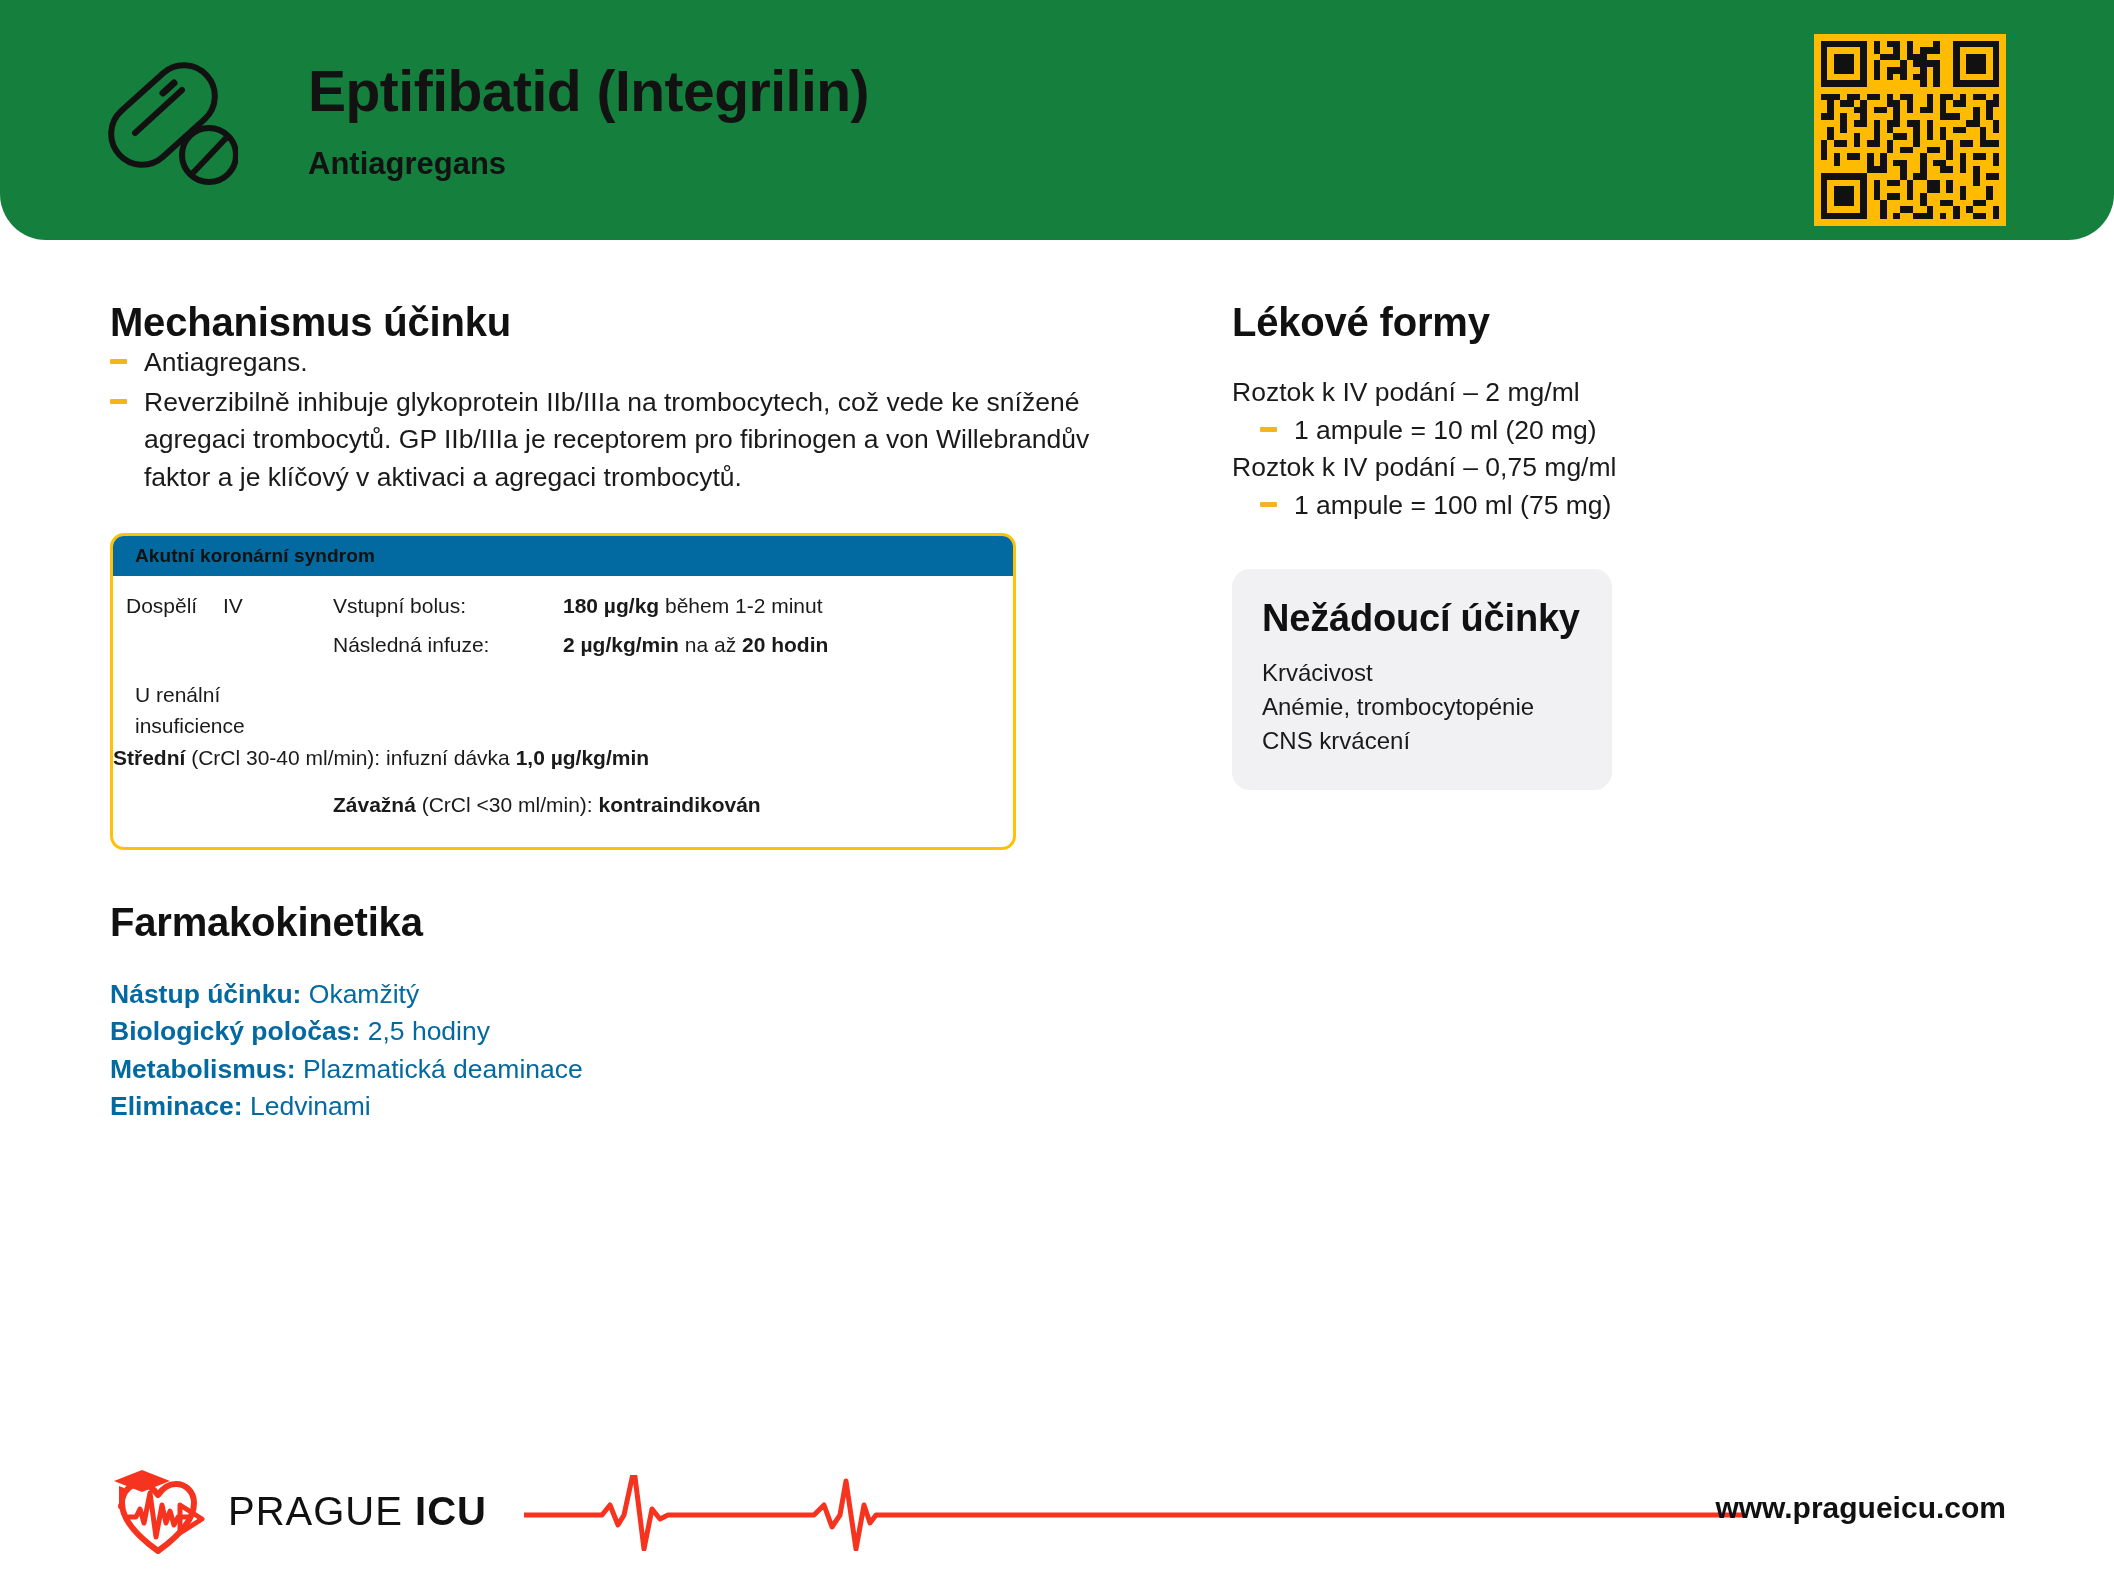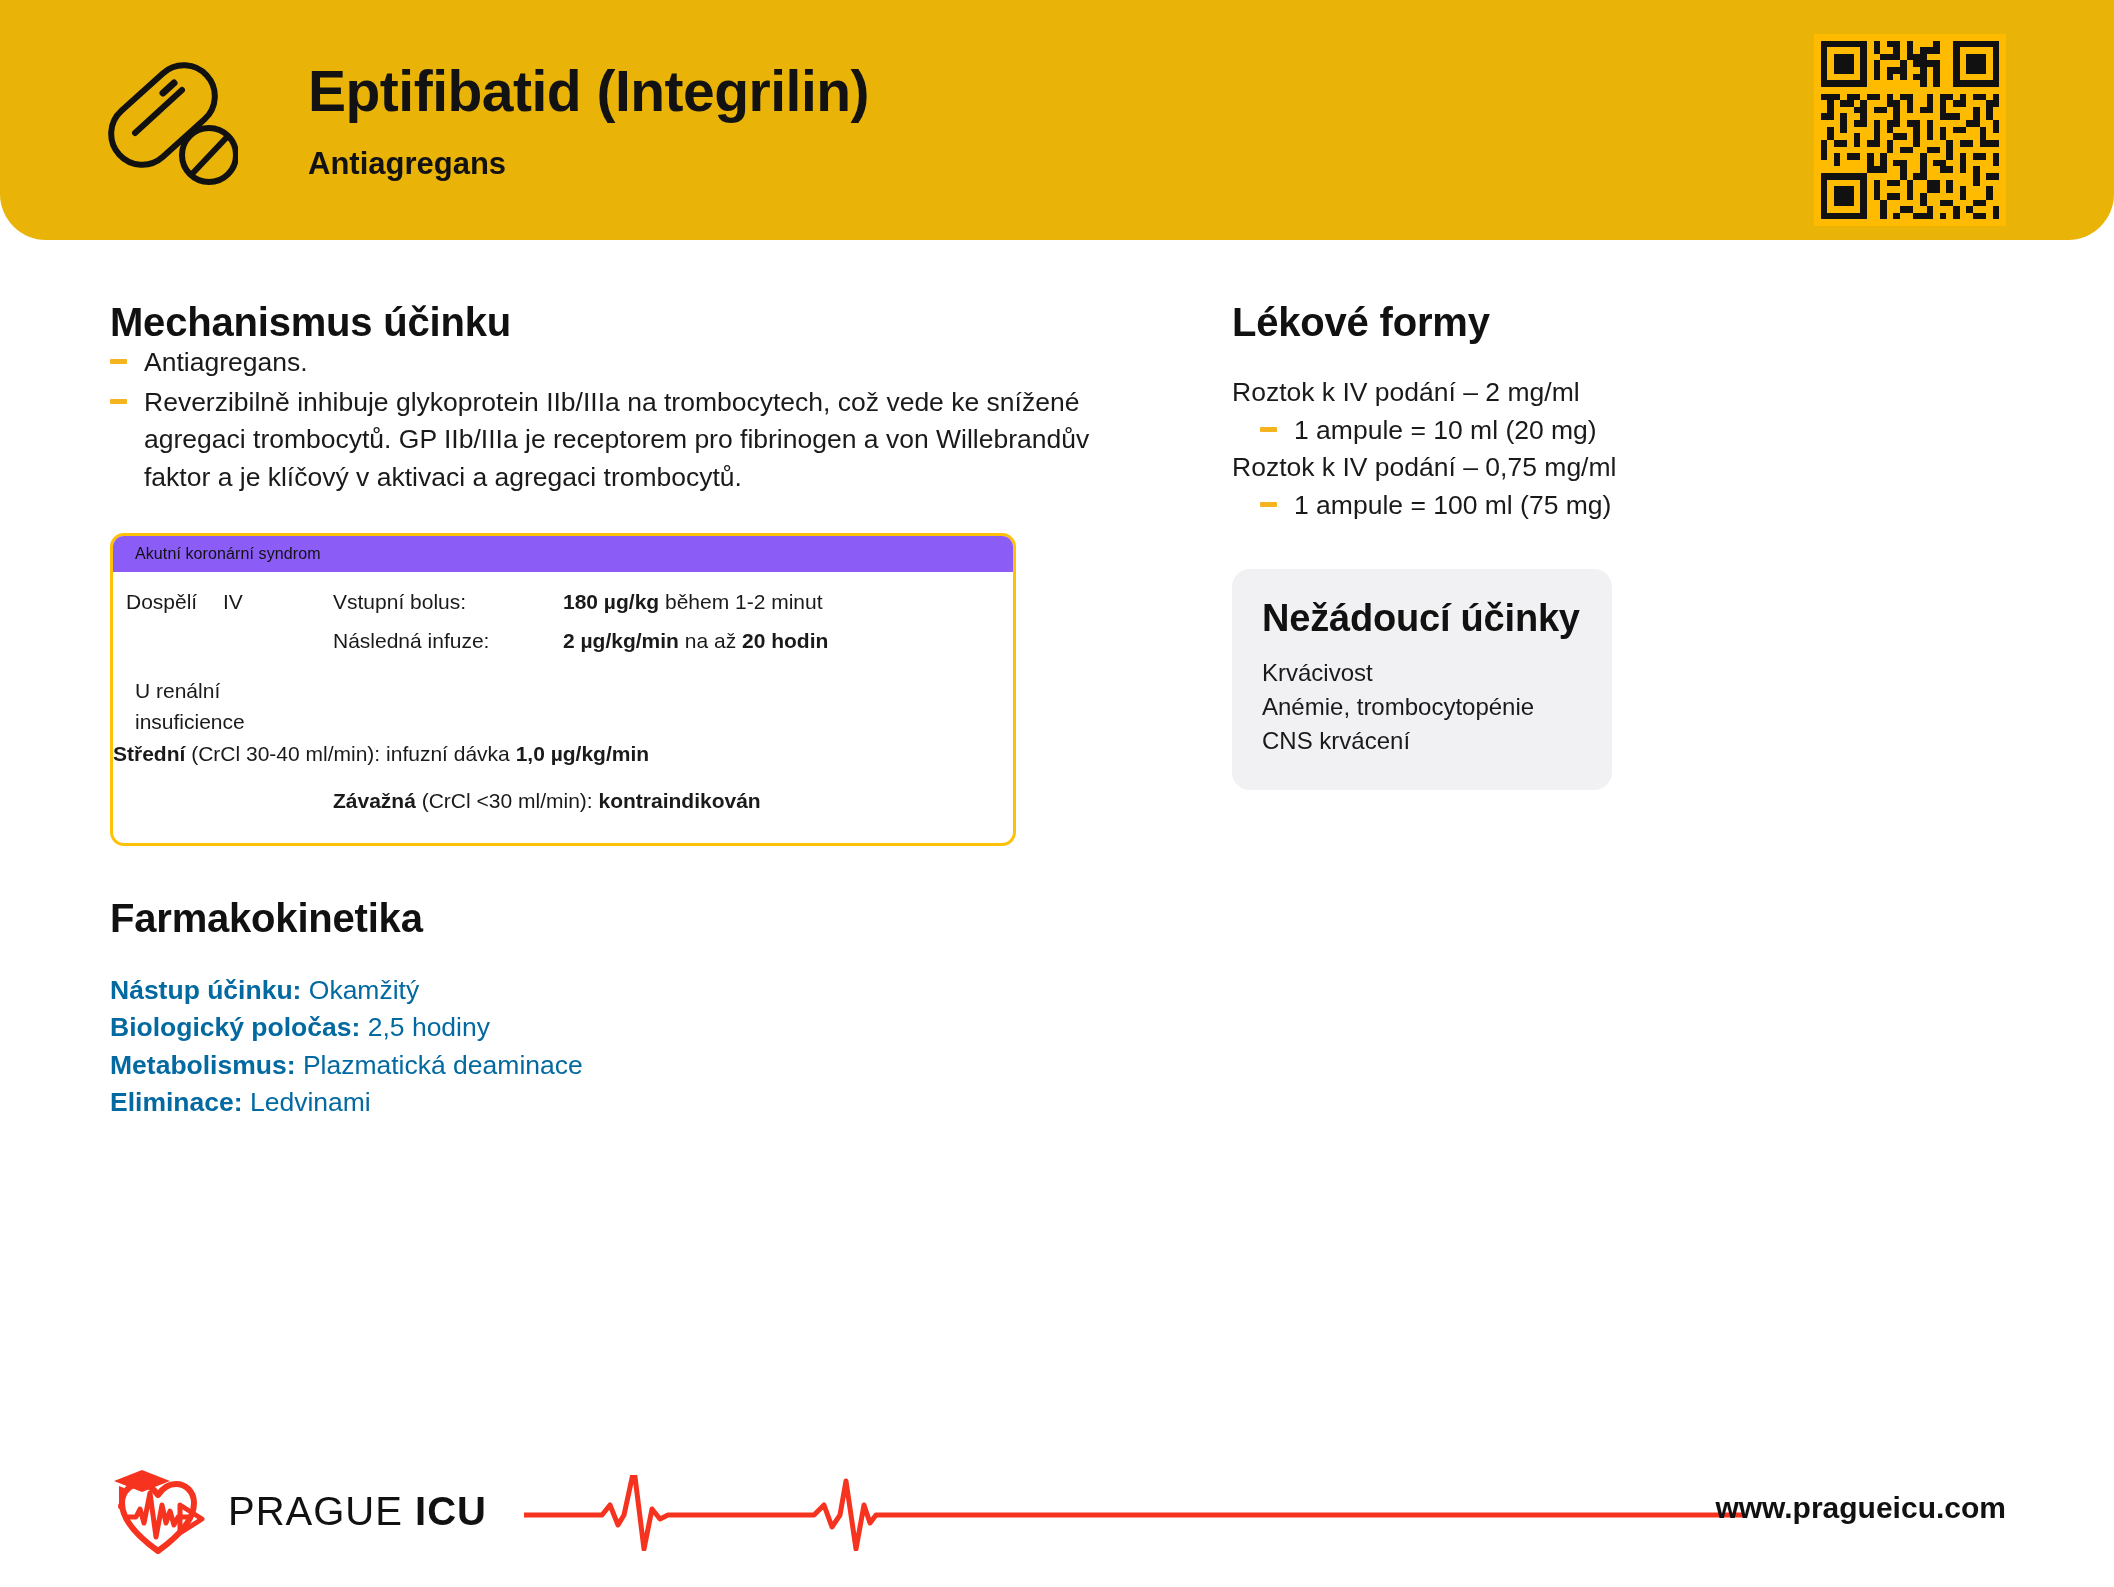--- a/index.html
+++ b/index.html
@@ -15,21 +15,21 @@
     color: #111111;
     overflow: hidden;
   }
 
   
   .header {
     position: absolute;
     left: 0; top: 0;
     width: 2114px;
     height: 240px;
-    background: #eab308;
+    background: #15803d;
     border-bottom-left-radius: 46px;
     border-bottom-right-radius: 46px;
     box-sizing: border-box;
   }
   .header-icon {
     position: absolute;
     left: 108px;
     top: 60px;
     width: 130px;
     height: 125px;
@@ -119,24 +119,24 @@
   
   .dose-table {
     margin-top: 36px;
     width: 900px;
     border: 3px solid #FFC107;
     border-radius: 14px;
     overflow: hidden;
     background: #ffffff;
   }
   .dose-table-header {
-    background: #8b5cf6;
+    background: #0369a1;
     color: #111111;
-    font-size: 16px;
-    font-weight: 400;
+    font-size: 19px;
+    font-weight: 700;
     padding: 9px 0 9px 22px;
     letter-spacing: 0.1px;
   }
   .dose-table-body {
     padding: 14px 0 26px 0;
   }
   .dose-row {
     display: flex;
     align-items: flex-start;
   }

